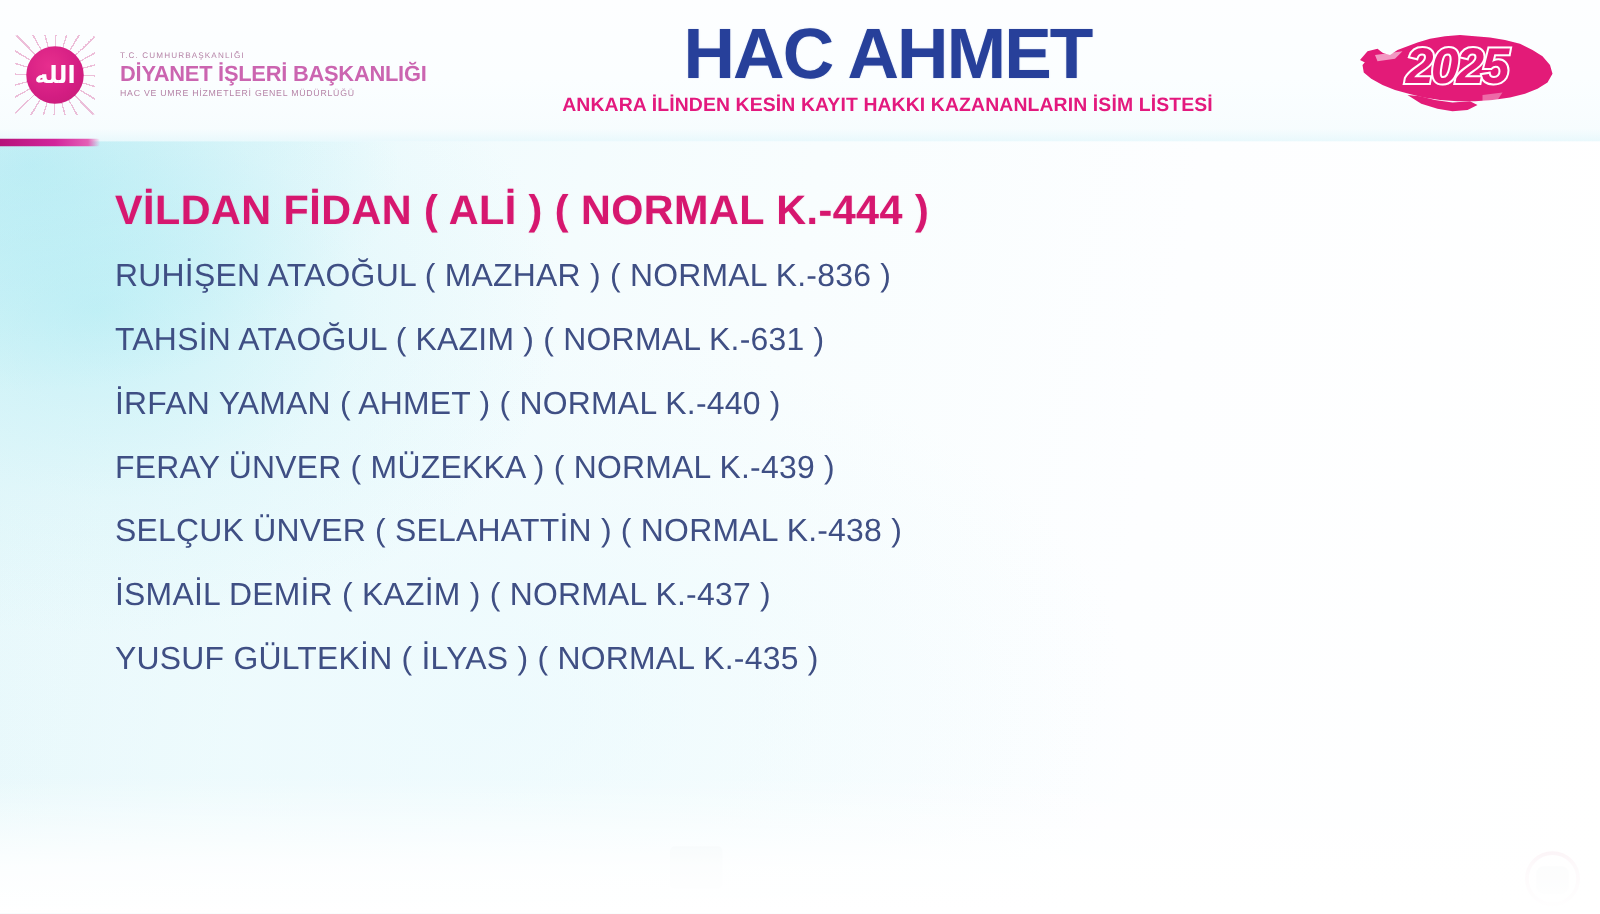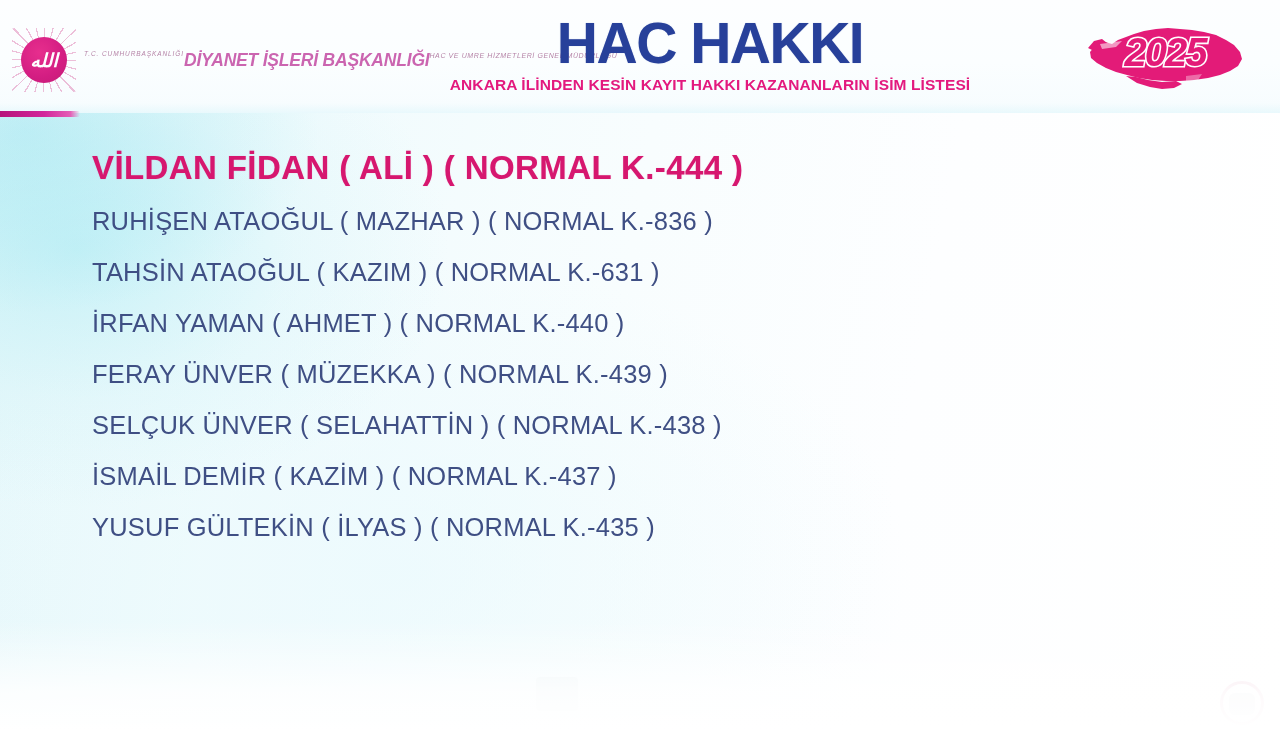--- a/index.html
+++ b/index.html
@@ -52,23 +52,22 @@
     border-radius: 0 2px 2px 0;
   }
 
   
   #brand {
     position: absolute;
     left: 12px; top: 24px;
     width: 340px; height: 72px;
     display: flex;
     align-items: center;
-    gap: 8px;
+    gap: 20px;
     opacity: 0.93;
-    font-style: italic;
   }
   #brand-emblem {
     position: relative;
     flex: 0 0 auto;
     width: 64px; height: 64px;
   }
   #brand-emblem .rays {
     position: absolute; inset: 0;
     background:
       repeating-conic-gradient(from 0deg at 50% 50%,
@@ -94,21 +93,21 @@
     justify-content: center;
     color: #ffffff;
     font-family: "DejaVu Sans", sans-serif;
     font-size: 19px;
     line-height: 1;
     letter-spacing: -1px;
     font-weight: 700;
   }
   #brand-text {
     display: flex;
-    flex-direction: row;
+    flex-direction: column;
     justify-content: center;
     filter: blur(0.35px);
   }
   #brand-top {
     font-size: 6.5px;
     letter-spacing: 0.9px;
     color: #b07aa0;
     white-space: nowrap;
     margin-bottom: 1px;
   }
@@ -252,21 +251,21 @@
       <div class="calligraphy">الله</div>
     </div>
     <div id="brand-text">
       <div id="brand-top">T.C. CUMHURBAŞKANLIĞI</div>
       <div id="brand-main">DİYANET İŞLERİ BAŞKANLIĞI</div>
       <div id="brand-sub">HAC VE UMRE HİZMETLERİ GENEL MÜDÜRLÜĞÜ</div>
     </div>
   </div>
 
   <div id="title-block">
-    <h1 id="main-title">HAC HAKKI</h1>
+    <h1 id="main-title">HAC AHMET</h1>
     <p id="sub-title">ANKARA İLİNDEN KESİN KAYIT HAKKI KAZANANLARIN İSİM LİSTESİ</p>
   </div>
 
   <div id="year-badge">
     <svg viewBox="0 0 166 84" xmlns="http://www.w3.org/2000/svg" aria-hidden="true">
       <g>
         <path fill="#e31b78" d="M8,38 L14,31 L23,28 L30,30 L36,26 L44,23 L52,20 L62,17 L74,15 L86,14 L98,15 L110,16 L122,18 L134,21 L144,26 L152,31 L158,38 L160,45 L156,52 L148,57 L138,61 L126,64 L112,66 L98,67 L84,67 L70,66 L57,64 L45,61 L34,58 L24,54 L15,49 L9,44 Z"></path>
         <path fill="#e31b78" d="M6,34 L12,27 L20,25 L25,29 L20,34 L12,37 Z"></path>
         <path fill="#e31b78" d="M44,62 L55,69 L68,73 L80,75 L92,74 L100,70 L94,67 L80,68 L66,66 L54,63 Z"></path>
         <path fill="#ffffff" opacity="0.55" d="M18,30 L40,27 L34,33 L20,35 Z"></path>

